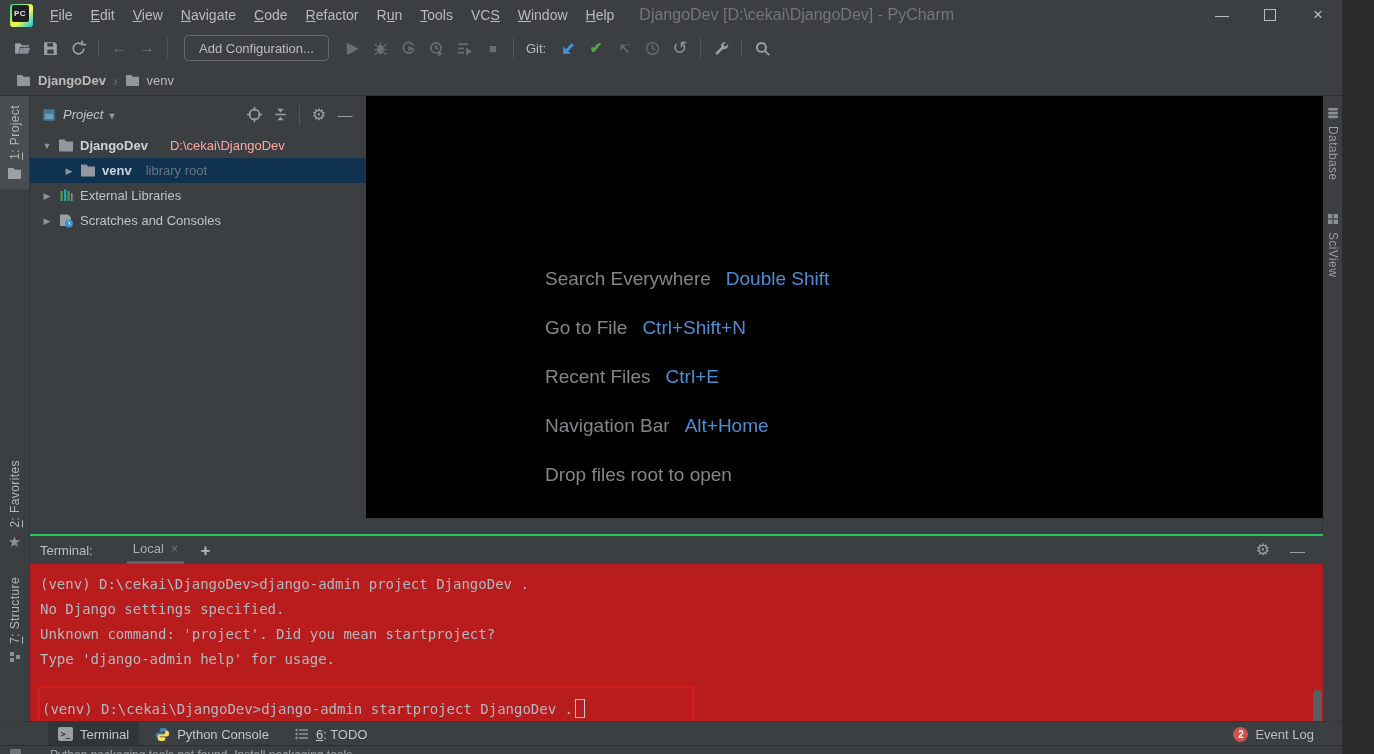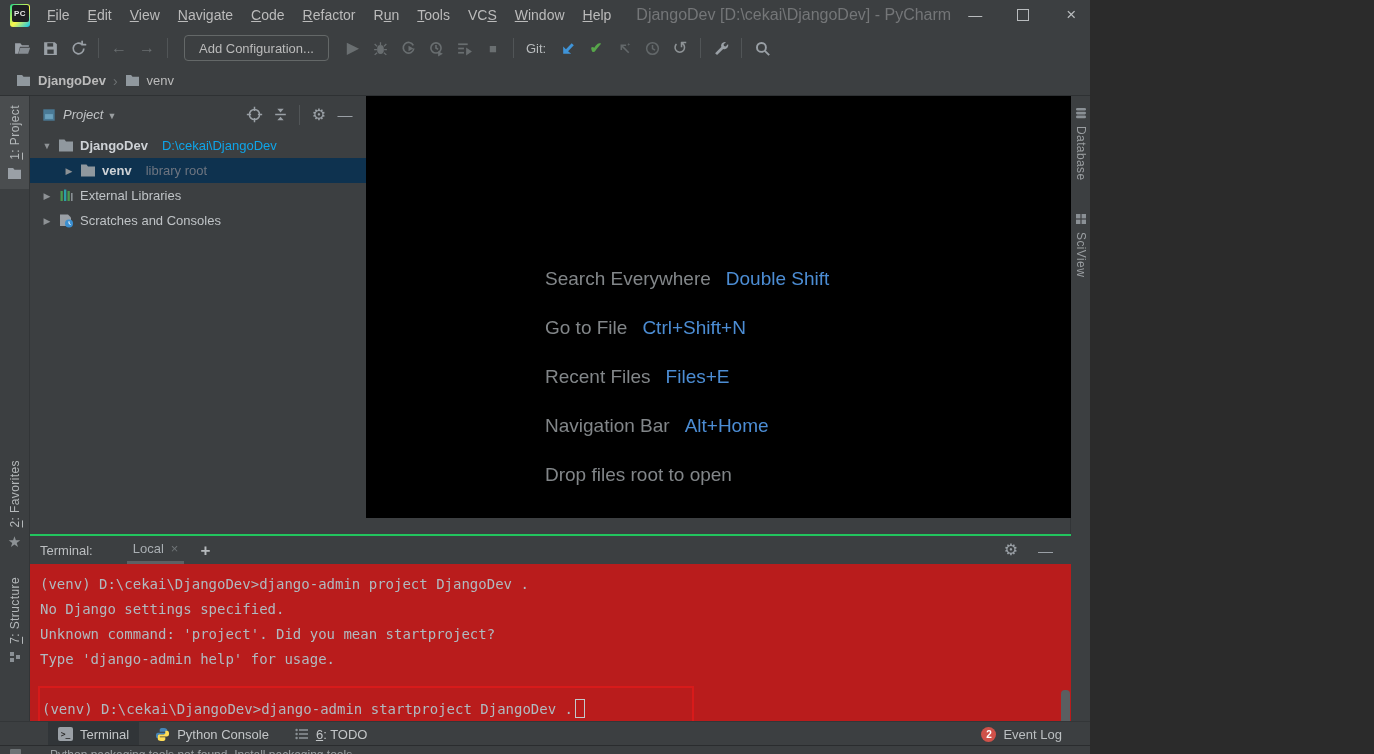--- a/index.html
+++ b/index.html
@@ -1,16 +1,16 @@
 <!DOCTYPE html>
 <html><head>
 <meta charset="utf-8">
 <style>
   html,body{margin:0;padding:0;background:#2b2b2b;}
-  #app{position:relative;width:1090px;height:754px;background:#3c3f41;overflow:hidden;
+  #app{position:relative;width:1342px;height:754px;background:#3c3f41;overflow:hidden;
        font-family:"Liberation Sans",sans-serif;color:#bbbbbb;-webkit-font-smoothing:antialiased;}
   .ni{user-select:none;}
 
   
   #titlebar{position:absolute;left:0;top:0;right:0;height:30px;display:flex;align-items:center;background:#3c3f41;border-bottom:1px solid #353839;}
   #logo{width:20px;height:20px;margin:0 8px 0 10px;border-radius:3px;padding:1.5px;
         background:linear-gradient(135deg,#21d789 0%,#fcf84a 55%,#07c3f2 100%);}
   #logo .inner{width:17px;height:17px;background:#1e1f22;border-radius:2px;display:flex;align-items:center;justify-content:center;
         font-size:8px;font-weight:bold;color:#e8e8e8;letter-spacing:.5px;}
   .menu-item{padding:0 9px;font-size:14px;color:#bbbbbb;cursor:default;line-height:30px;}
@@ -53,21 +53,21 @@
   .dd-arrow{font-size:9px;color:#9a9ea0;margin-top:2px;}
   #pp-header .spacer{flex:1;}
   #pp-header .tbi{width:26px;}
   .tree{font-size:13px;}
   .tree-row{height:25px;display:flex;align-items:center;white-space:nowrap;}
   .tree-row.selected{background:#0e324f;}
   .tw{display:inline-flex;align-items:center;gap:6px;}
   .expander{width:10px;font-size:9px;color:#8e9295;text-align:center;}
   .tname-b{font-weight:bold;color:#ced2d6;}
   .tname{color:#bfc3c6;}
-  .tpath{color:#0ea5e9;margin-left:8px;}
+  .tpath{color:#fca5a5;margin-left:16px;}
   .tsuffix{color:#6e7580;margin-left:8px;}
   .ticon{width:16px;height:15px;flex:none;}
 
   
   #editor{position:absolute;left:366px;top:96px;right:19px;height:422px;background:#000000;}
   #shortcuts{position:absolute;left:179px;top:168px;}
   .sc-row{height:30px;margin-bottom:19px;display:flex;align-items:center;font-size:19px;}
   .sc-action{color:#828689;}
   .sc-keys{color:#4c8dd4;margin-left:15px;}
 
@@ -359,21 +359,21 @@
       <div class="sc-row">
           <span class="sc-action">Search Everywhere</span>
           <span class="sc-keys">Double Shift</span>
         </div>
       <div class="sc-row">
           <span class="sc-action">Go to File</span>
           <span class="sc-keys">Ctrl+Shift+N</span>
         </div>
       <div class="sc-row">
           <span class="sc-action">Recent Files</span>
-          <span class="sc-keys">Files+E</span>
+          <span class="sc-keys">Ctrl+E</span>
         </div>
       <div class="sc-row">
           <span class="sc-action">Navigation Bar</span>
           <span class="sc-keys">Alt+Home</span>
         </div>
       <div class="sc-row">
           <span class="sc-action">Drop files root to open</span>
         </div>
     </div>
   </div>

